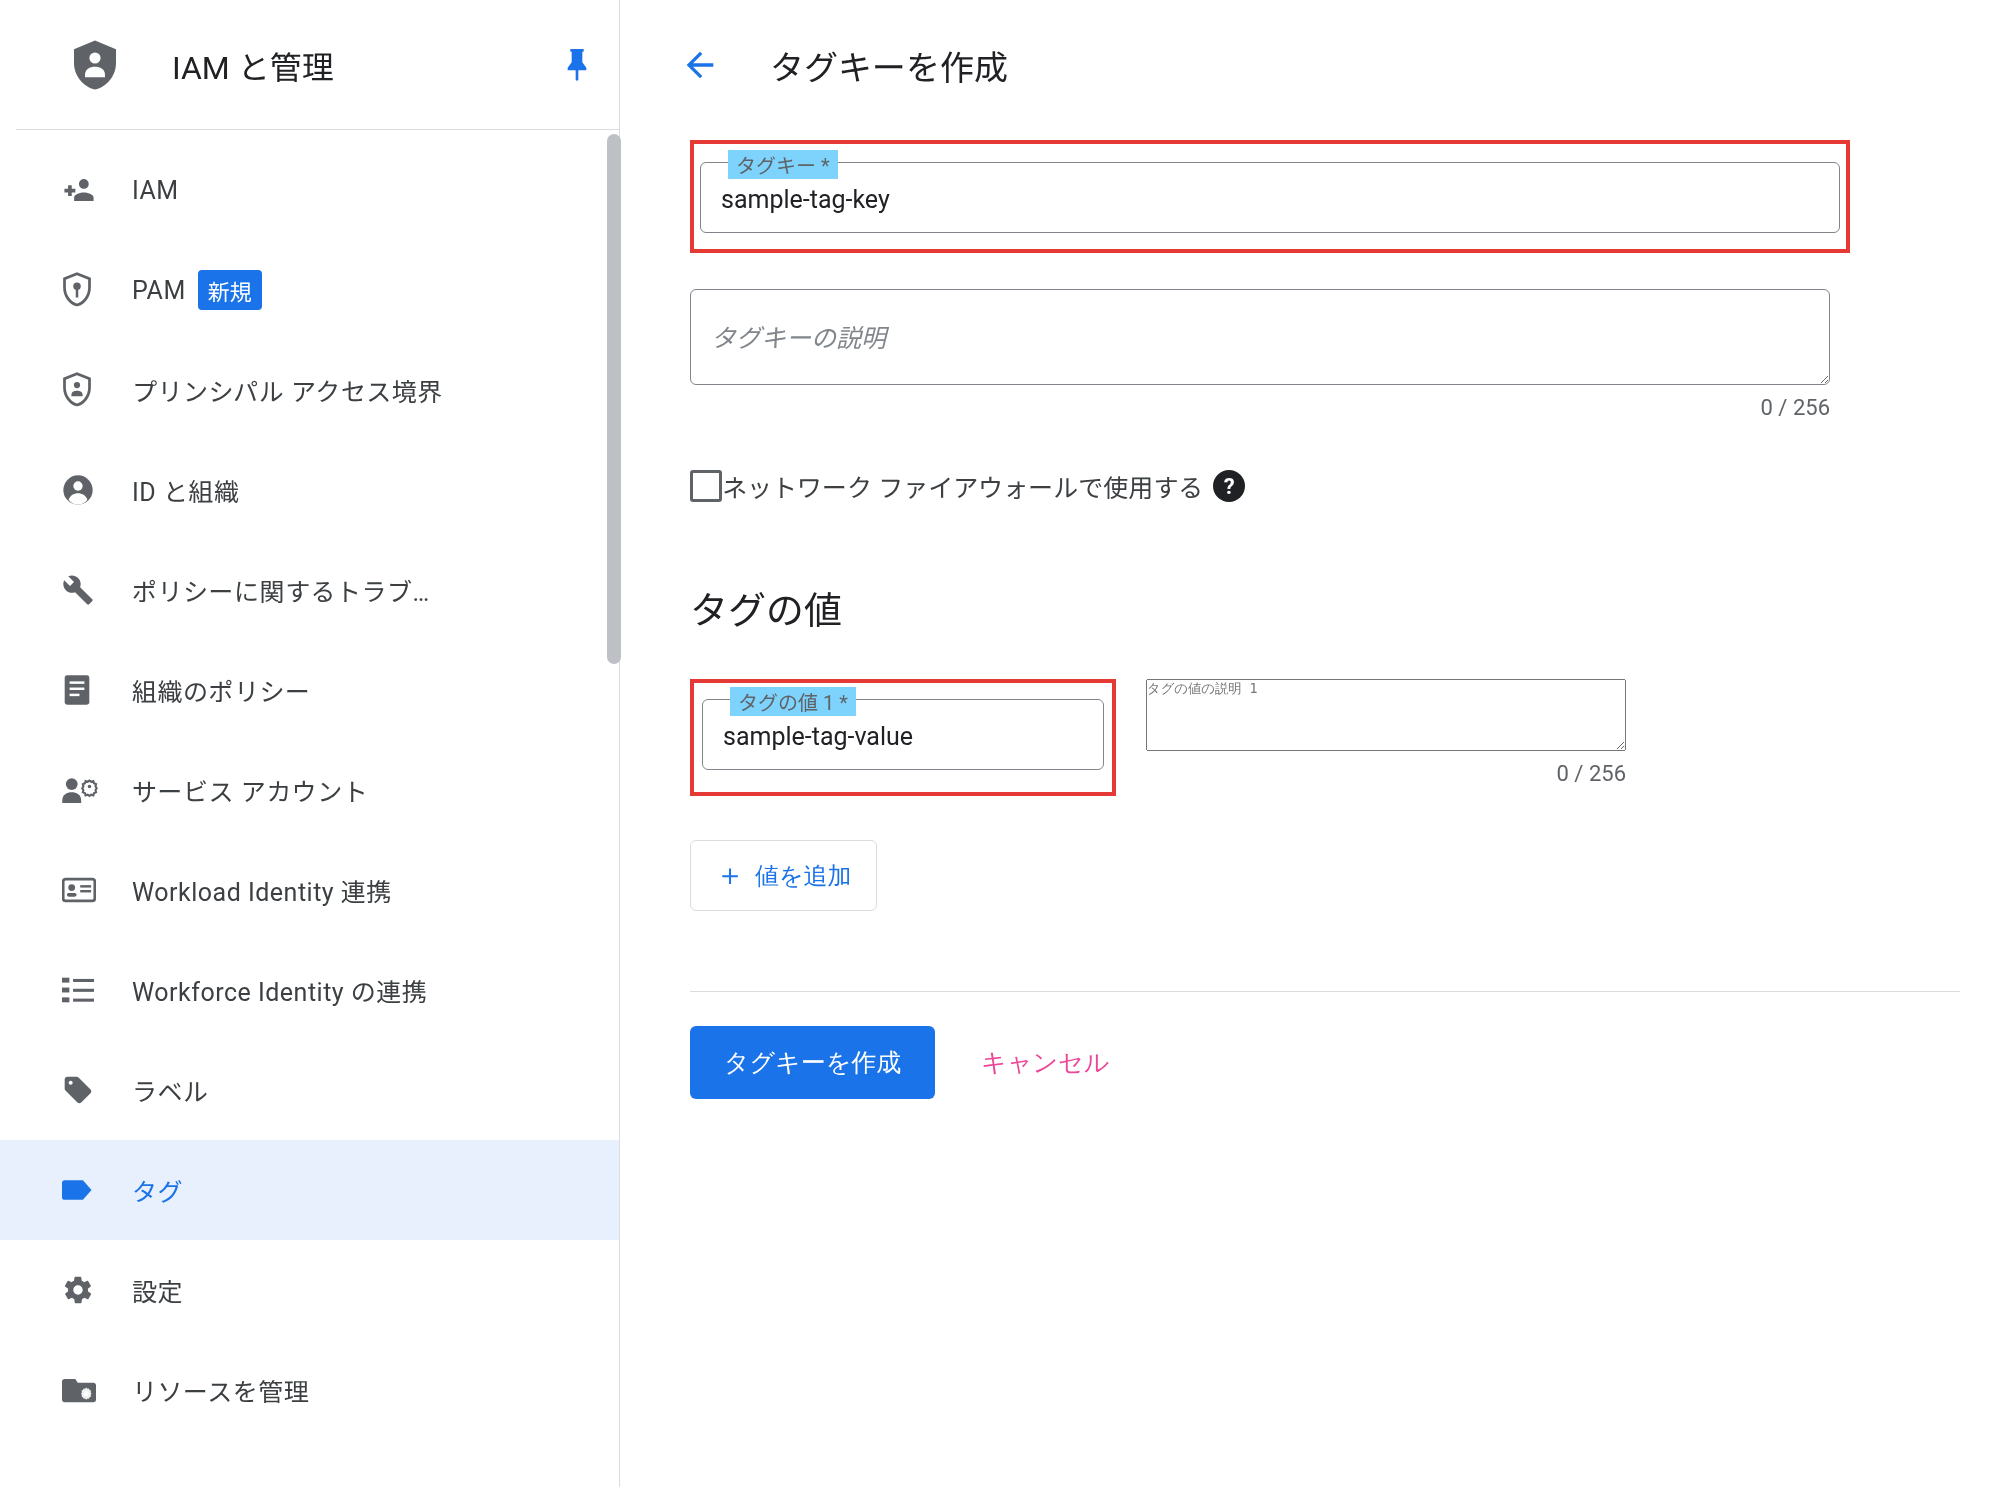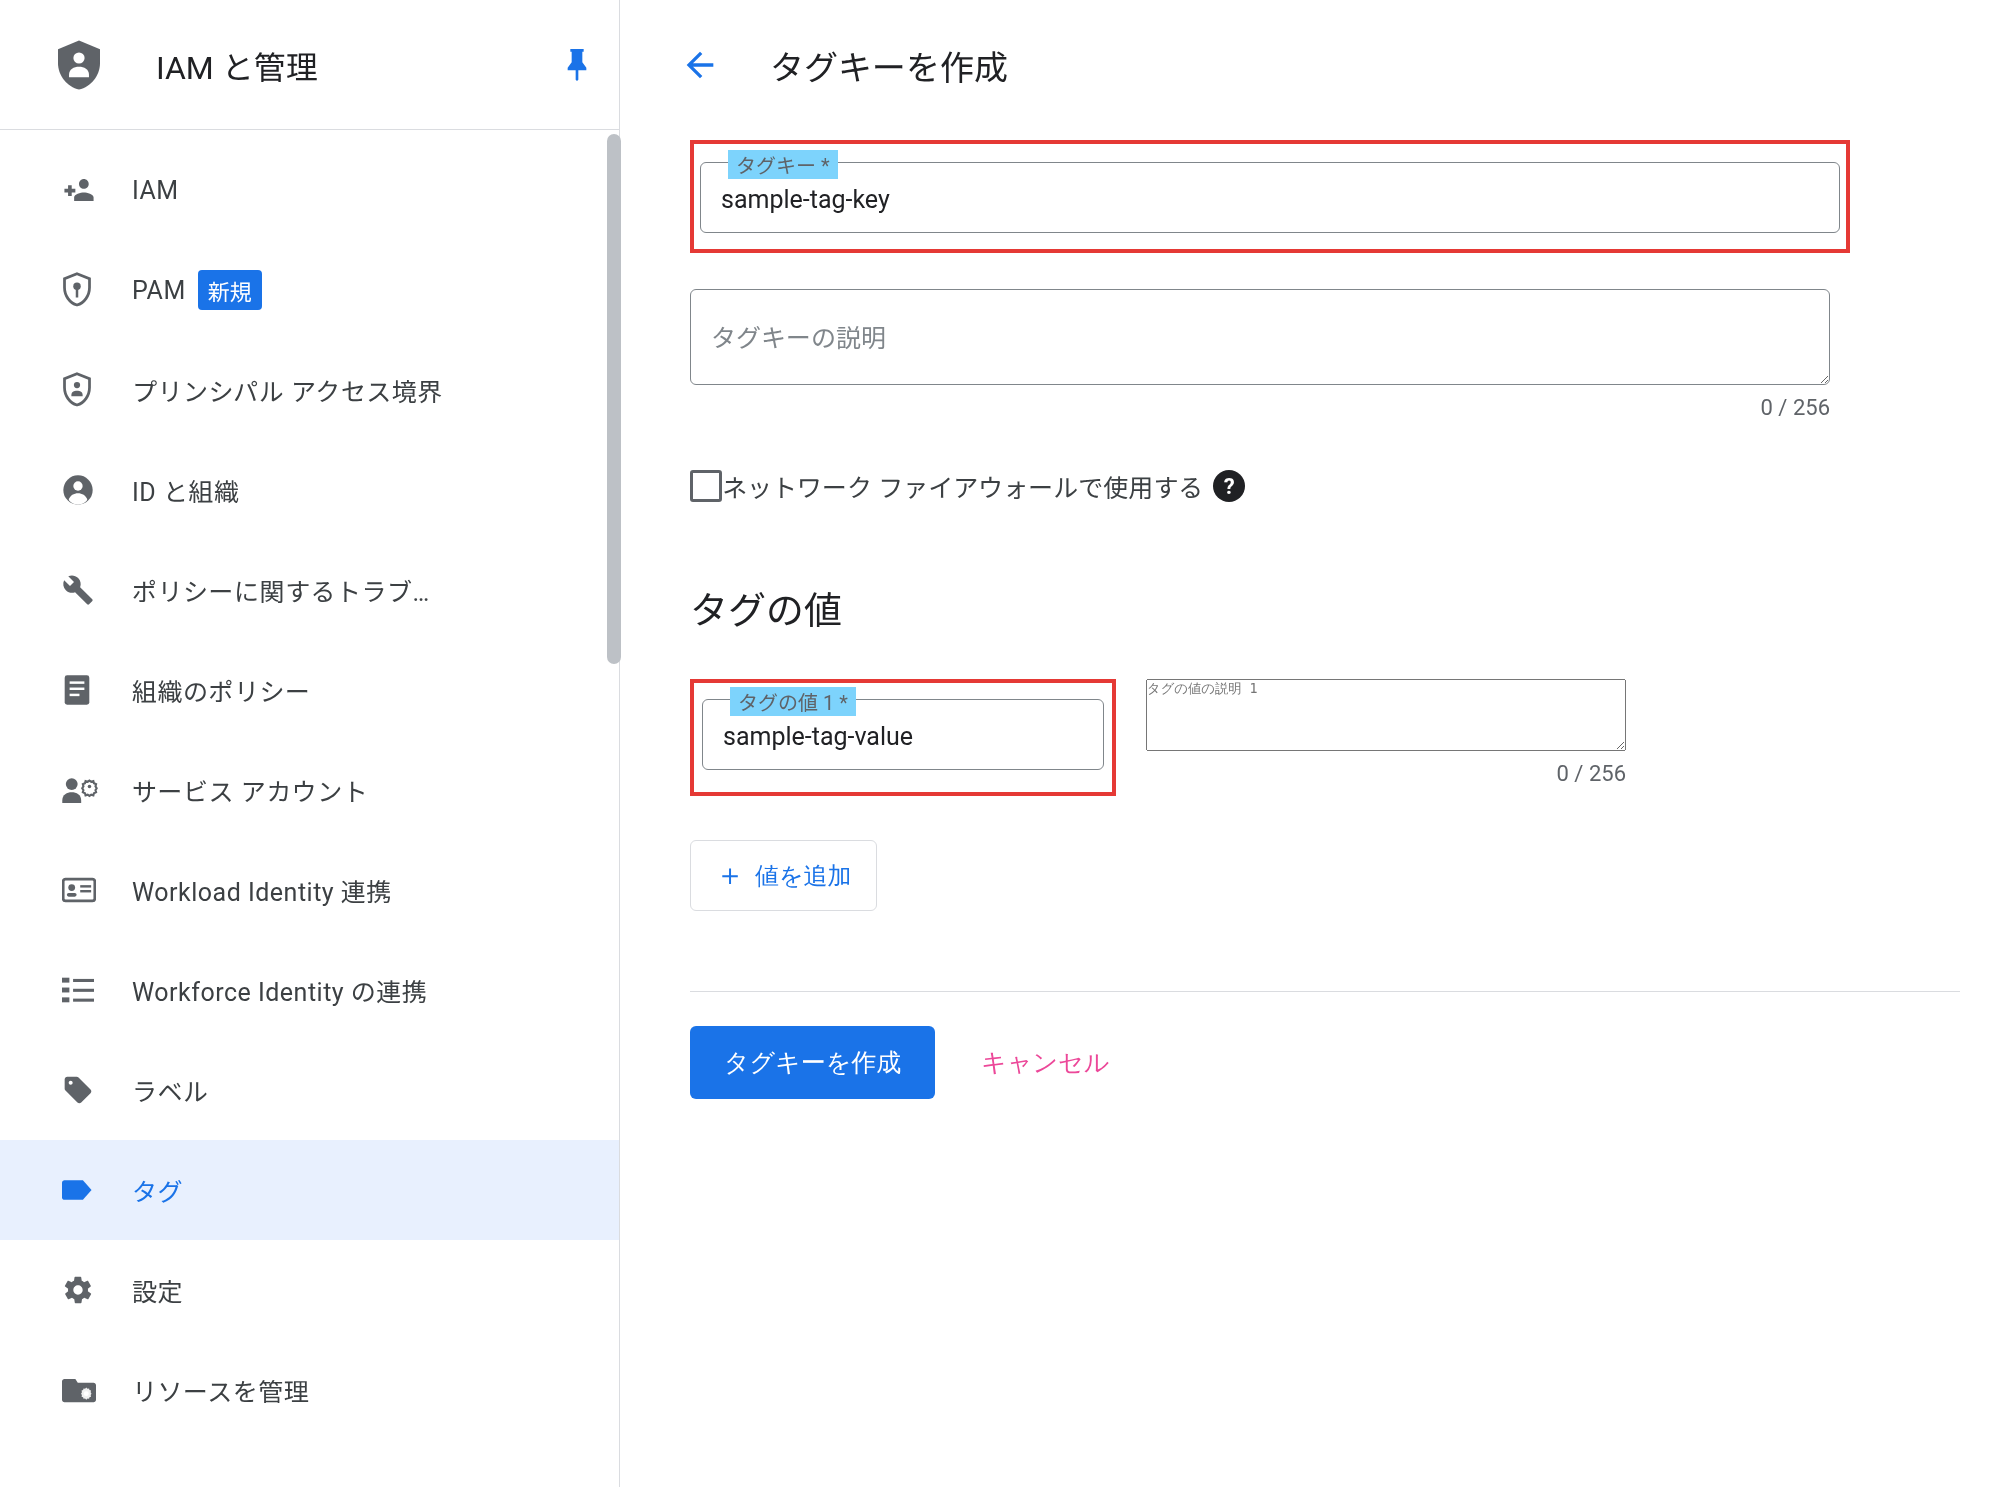--- a/index.html
+++ b/index.html
@@ -28,20 +28,21 @@
       height: 530px;
       background: #bdc1c6;
       border-radius: 7px;
     }
     .sidebar-header {
       display: flex;
       align-items: center;
       height: 130px;
       padding: 0 30px 0 58px;
       border-bottom: 1px solid #dadce0;
+      margin-left: 16px;
     }
     .sidebar-header .title {
       font-size: 32px;
       font-weight: 400;
       margin-left: 28px;
       flex: 1;
       color: #202124;
     }
     .pin { color: #1a73e8; font-size: 28px; transform: rotate(0deg); }
 
@@ -109,21 +110,21 @@
     .field-wrap input, .field-wrap textarea {
       border: 1px solid #80868b;
       border-radius: 6px;
       padding: 22px 20px 18px 20px;
       font-size: 25px;
       font-family: inherit;
       outline: none;
       color: #202124;
       background: #fff;
     }
-    .field-wrap textarea { resize: both; height: 96px; padding-top: 28px; }
+    .field-wrap textarea { resize: both; height: 96px; padding-top: 28px; font-style: italic; }
     .float-label {
       position: absolute;
       top: -12px;
       left: 28px;
       background: #7dd3fc;
       padding: 0 8px;
       font-size: 20px;
       color: #5f6368;
     }
     .field-wrap input::placeholder, .field-wrap textarea::placeholder {

